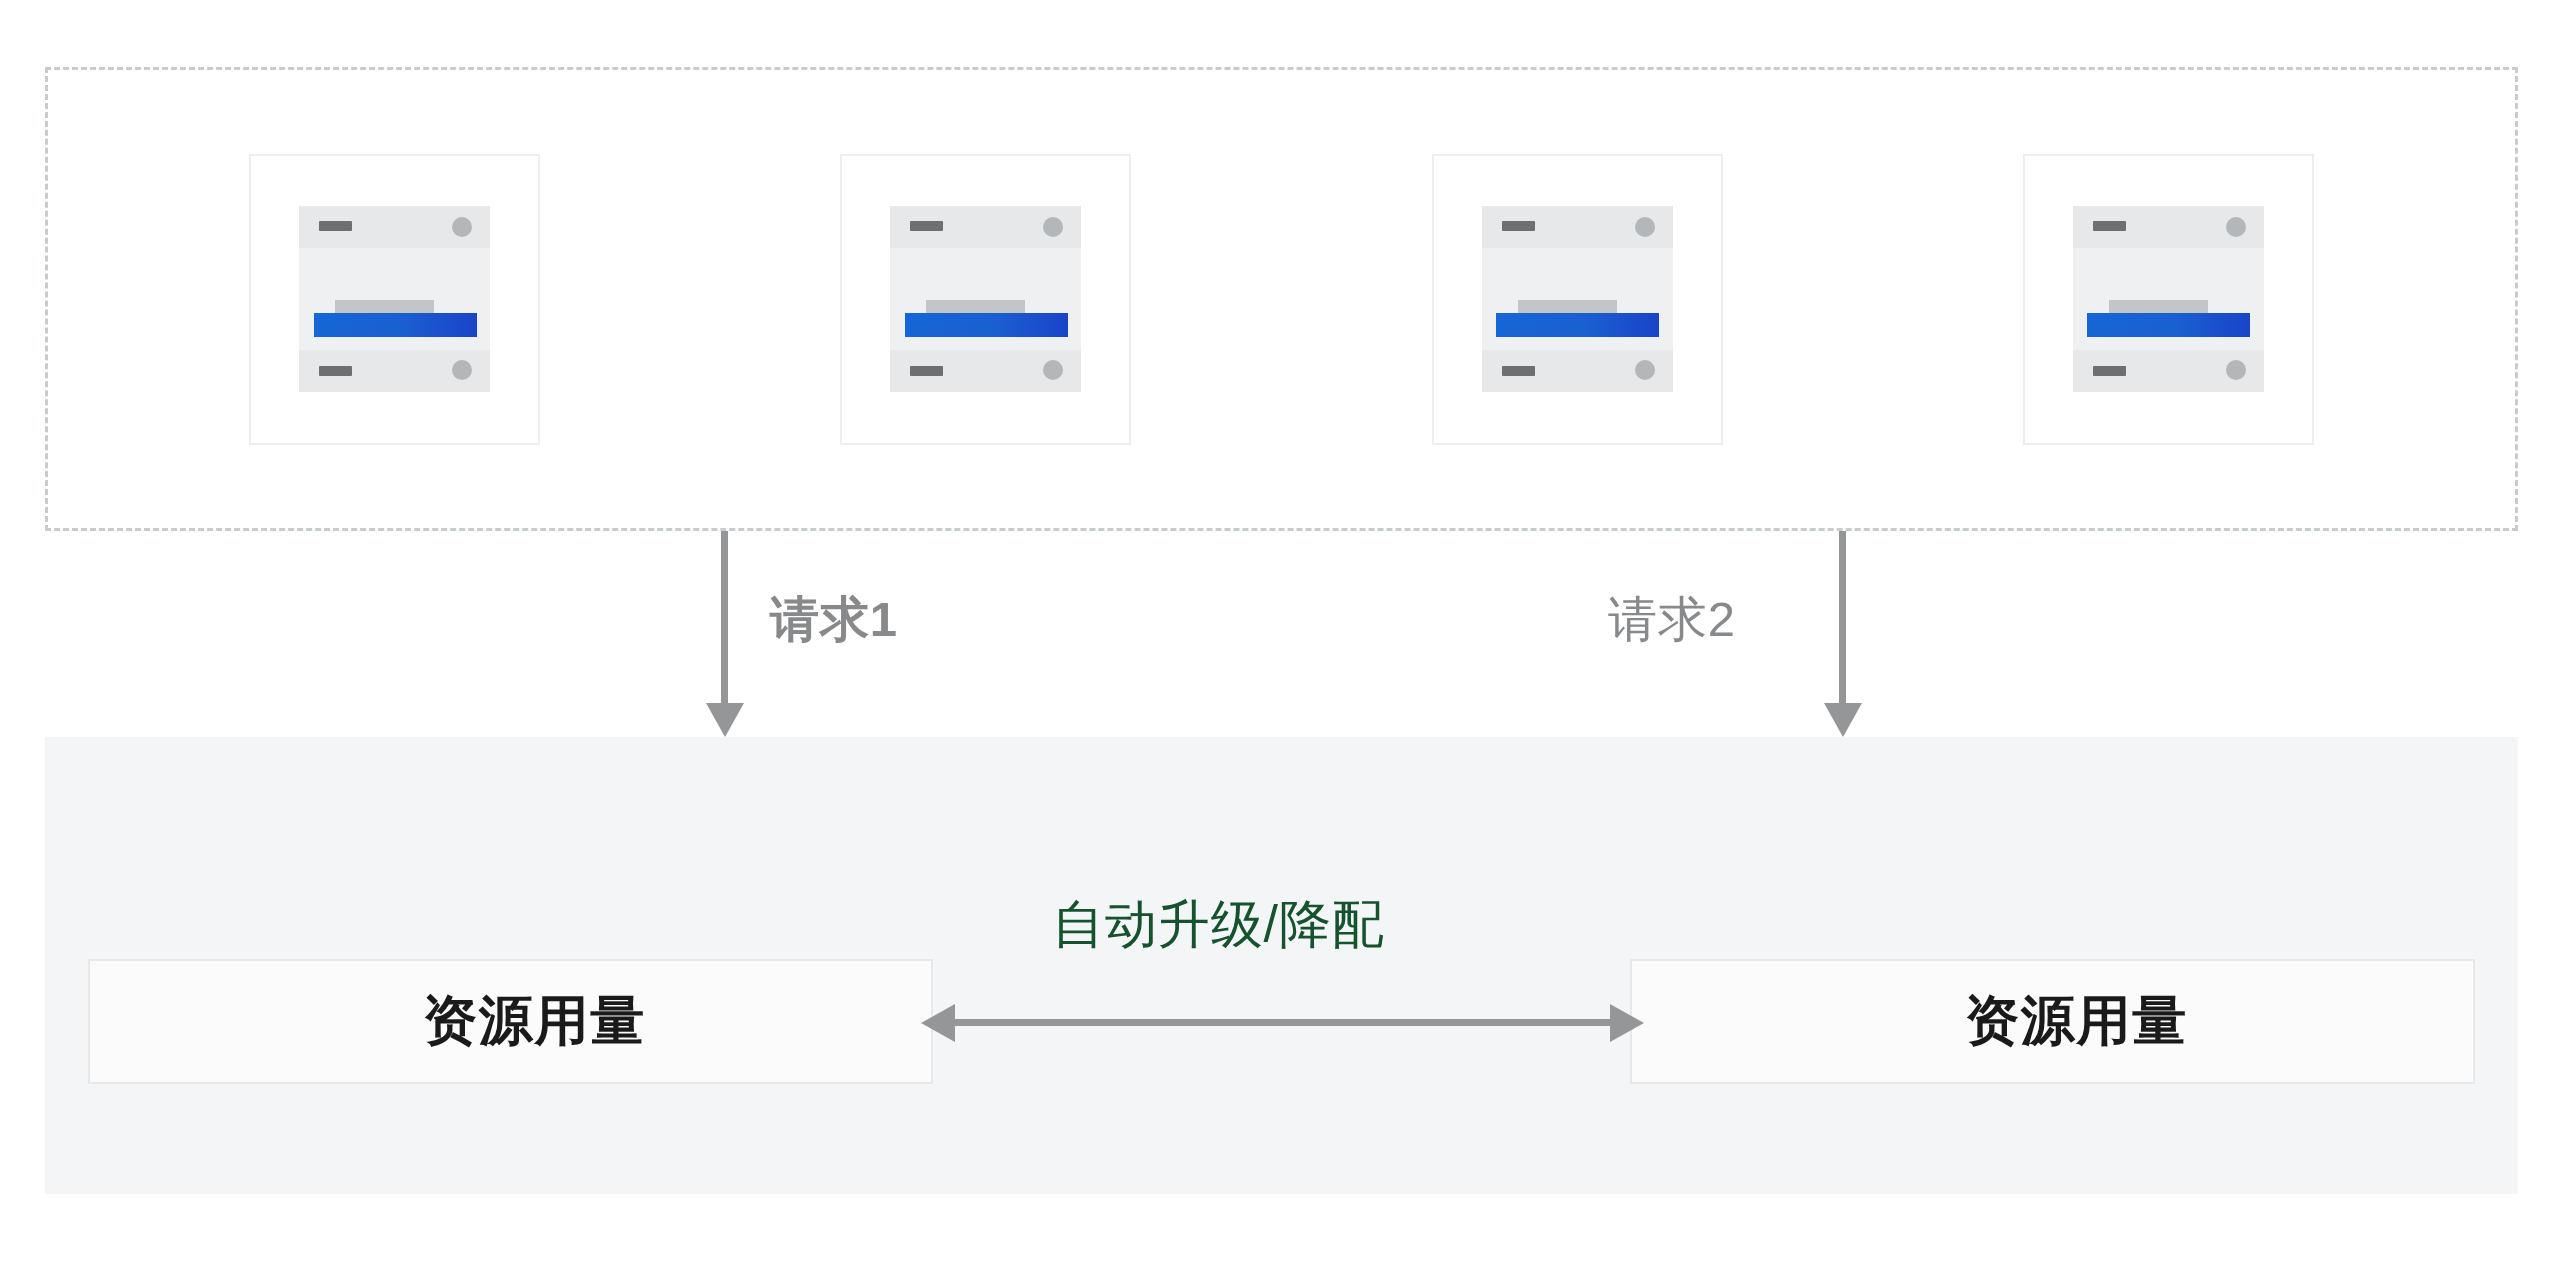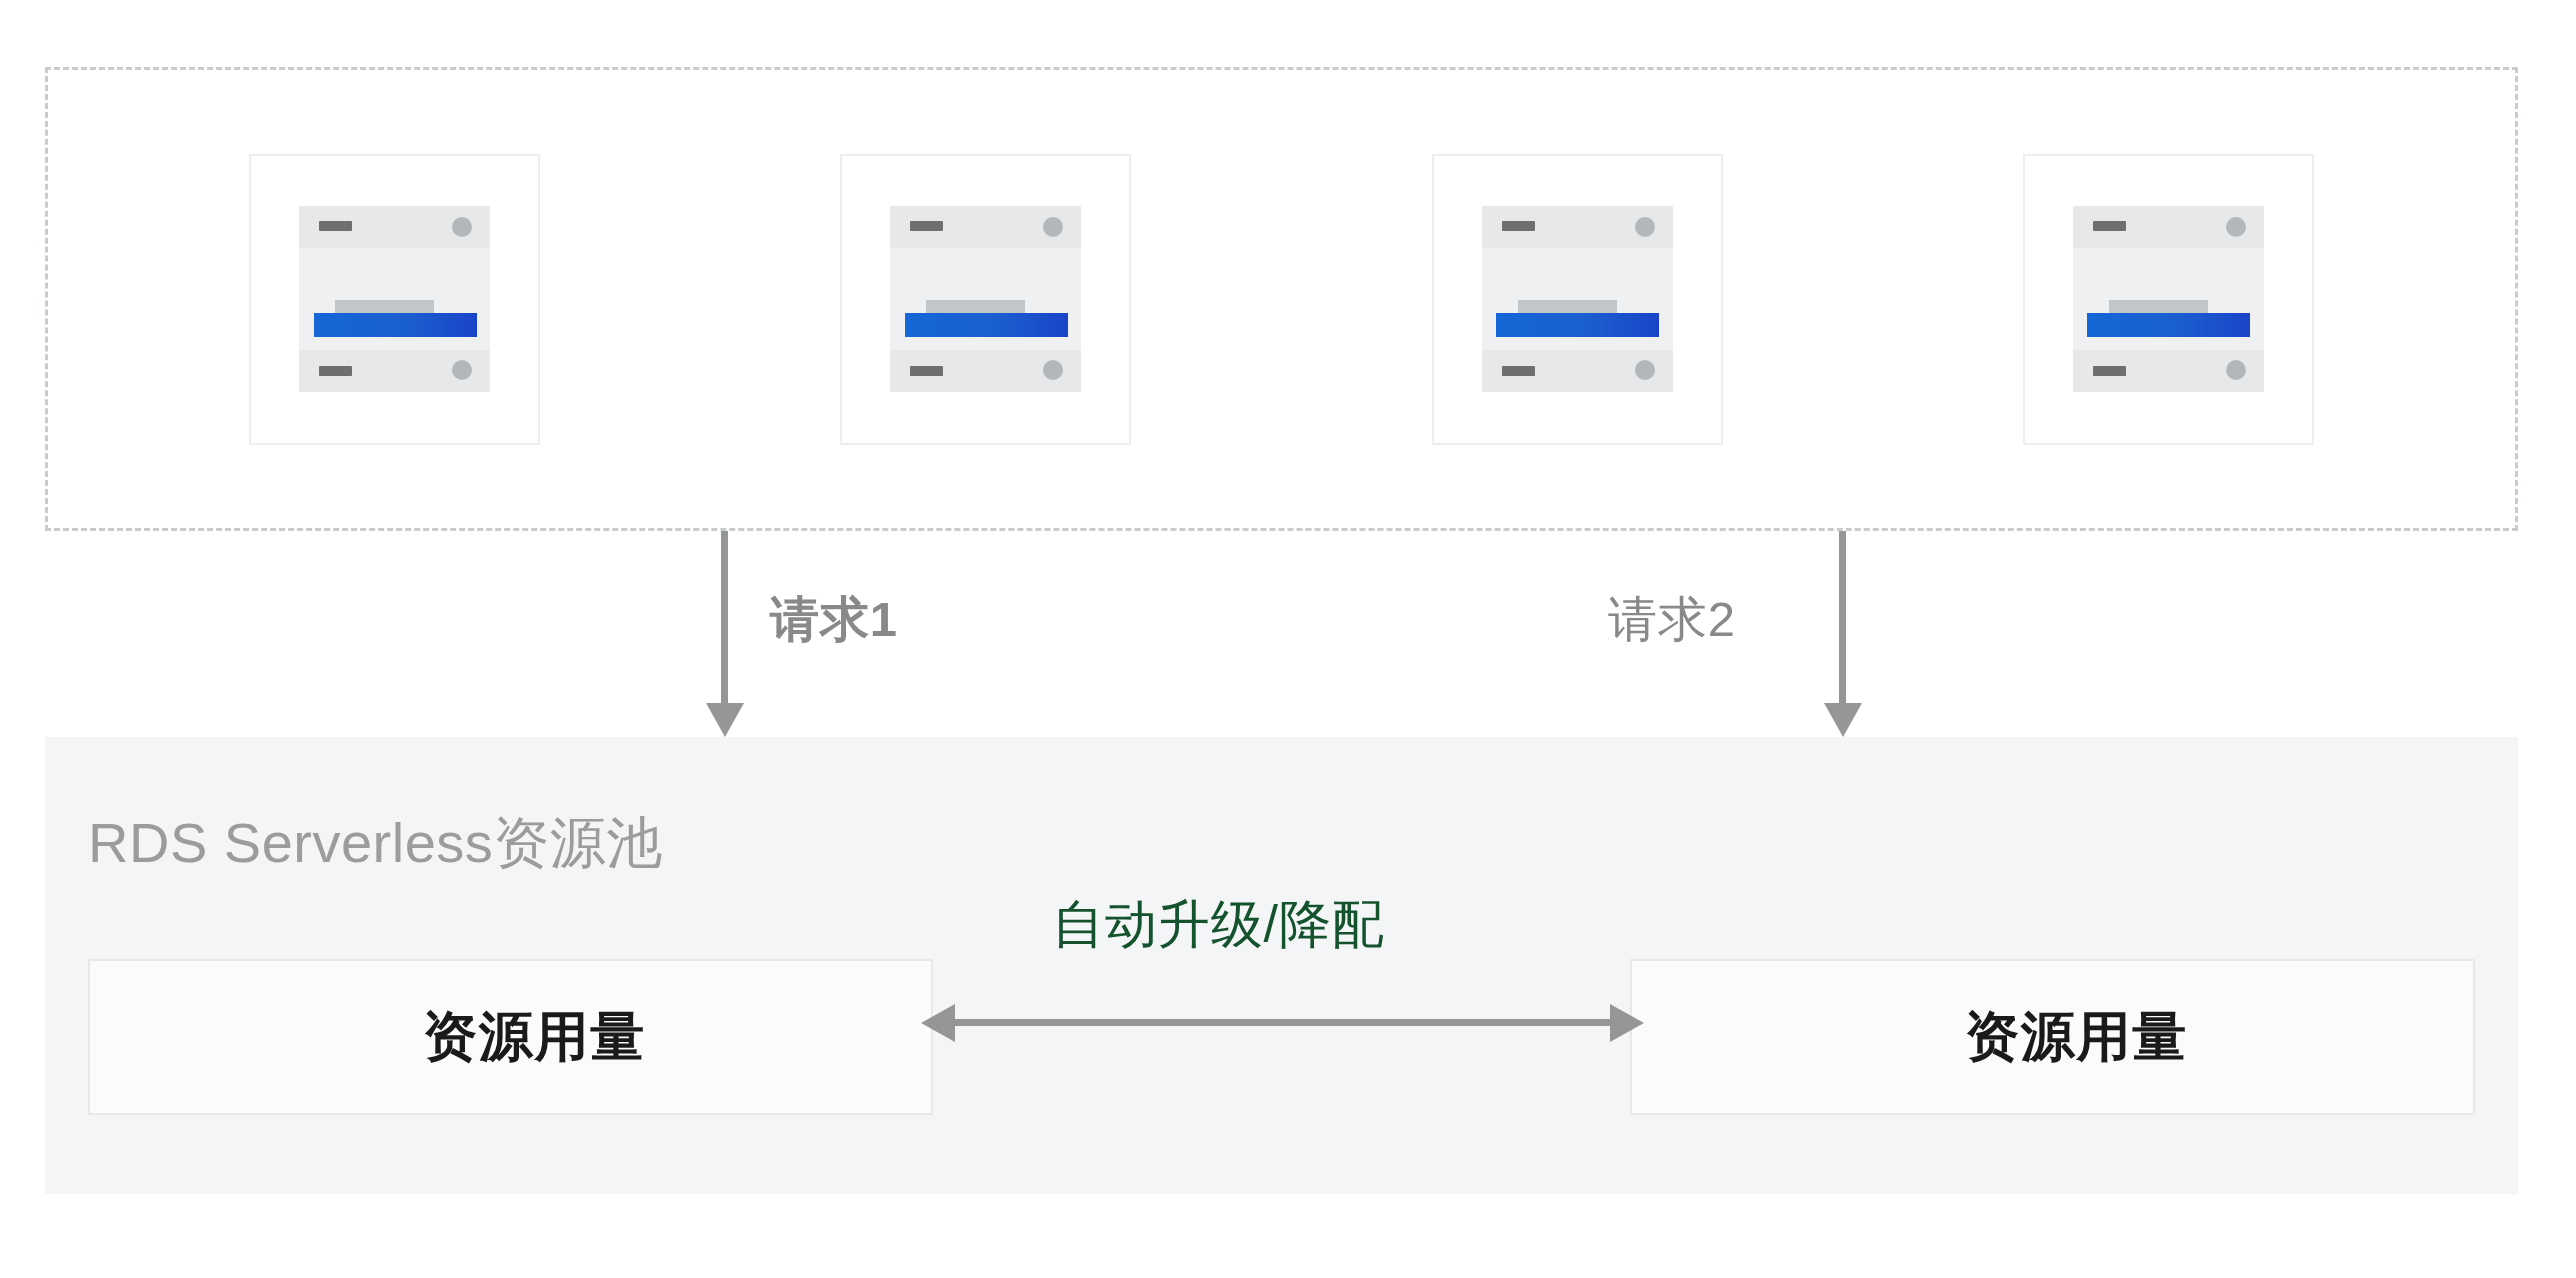--- a/index.html
+++ b/index.html
@@ -170,21 +170,21 @@
     top: 69px;
     font-size: 56px;
     color: #9a9c9e;
     white-space: nowrap;
     letter-spacing: 0.5px;
   }
 
   .usage-box {
     position: absolute;
     top: 222px;
-    height: 156px;
+    height: 125px;
     box-sizing: border-box;
     border: 2.7px solid #e6e8e9;
     background: #fbfbfc;
     display: flex;
     align-items: center;
     justify-content: center;
     padding-left: 48px;
   }
   #usage-box-left  { left: 43px;   width: 845px; }
   #usage-box-right { right: 43px;  width: 845px; }
@@ -313,21 +313,20 @@
   <div class="req-label" id="req-label-1">请求1</div>
 
   <div class="req-arrow" id="req-arrow-2">
     <div class="shaft"></div>
     <div class="head"></div>
   </div>
   <div class="req-label" id="req-label-2">请求2</div>
 
   <div class="pool-panel">
 
-    <div class="pool-title">RDS Serverless资源池</div>
 
     <div class="usage-box" id="usage-box-left">
       <span class="usage-label">资源用量</span>
     </div>
 
     <div class="usage-box" id="usage-box-right">
       <span class="usage-label">资源用量</span>
     </div>
 
   </div>

